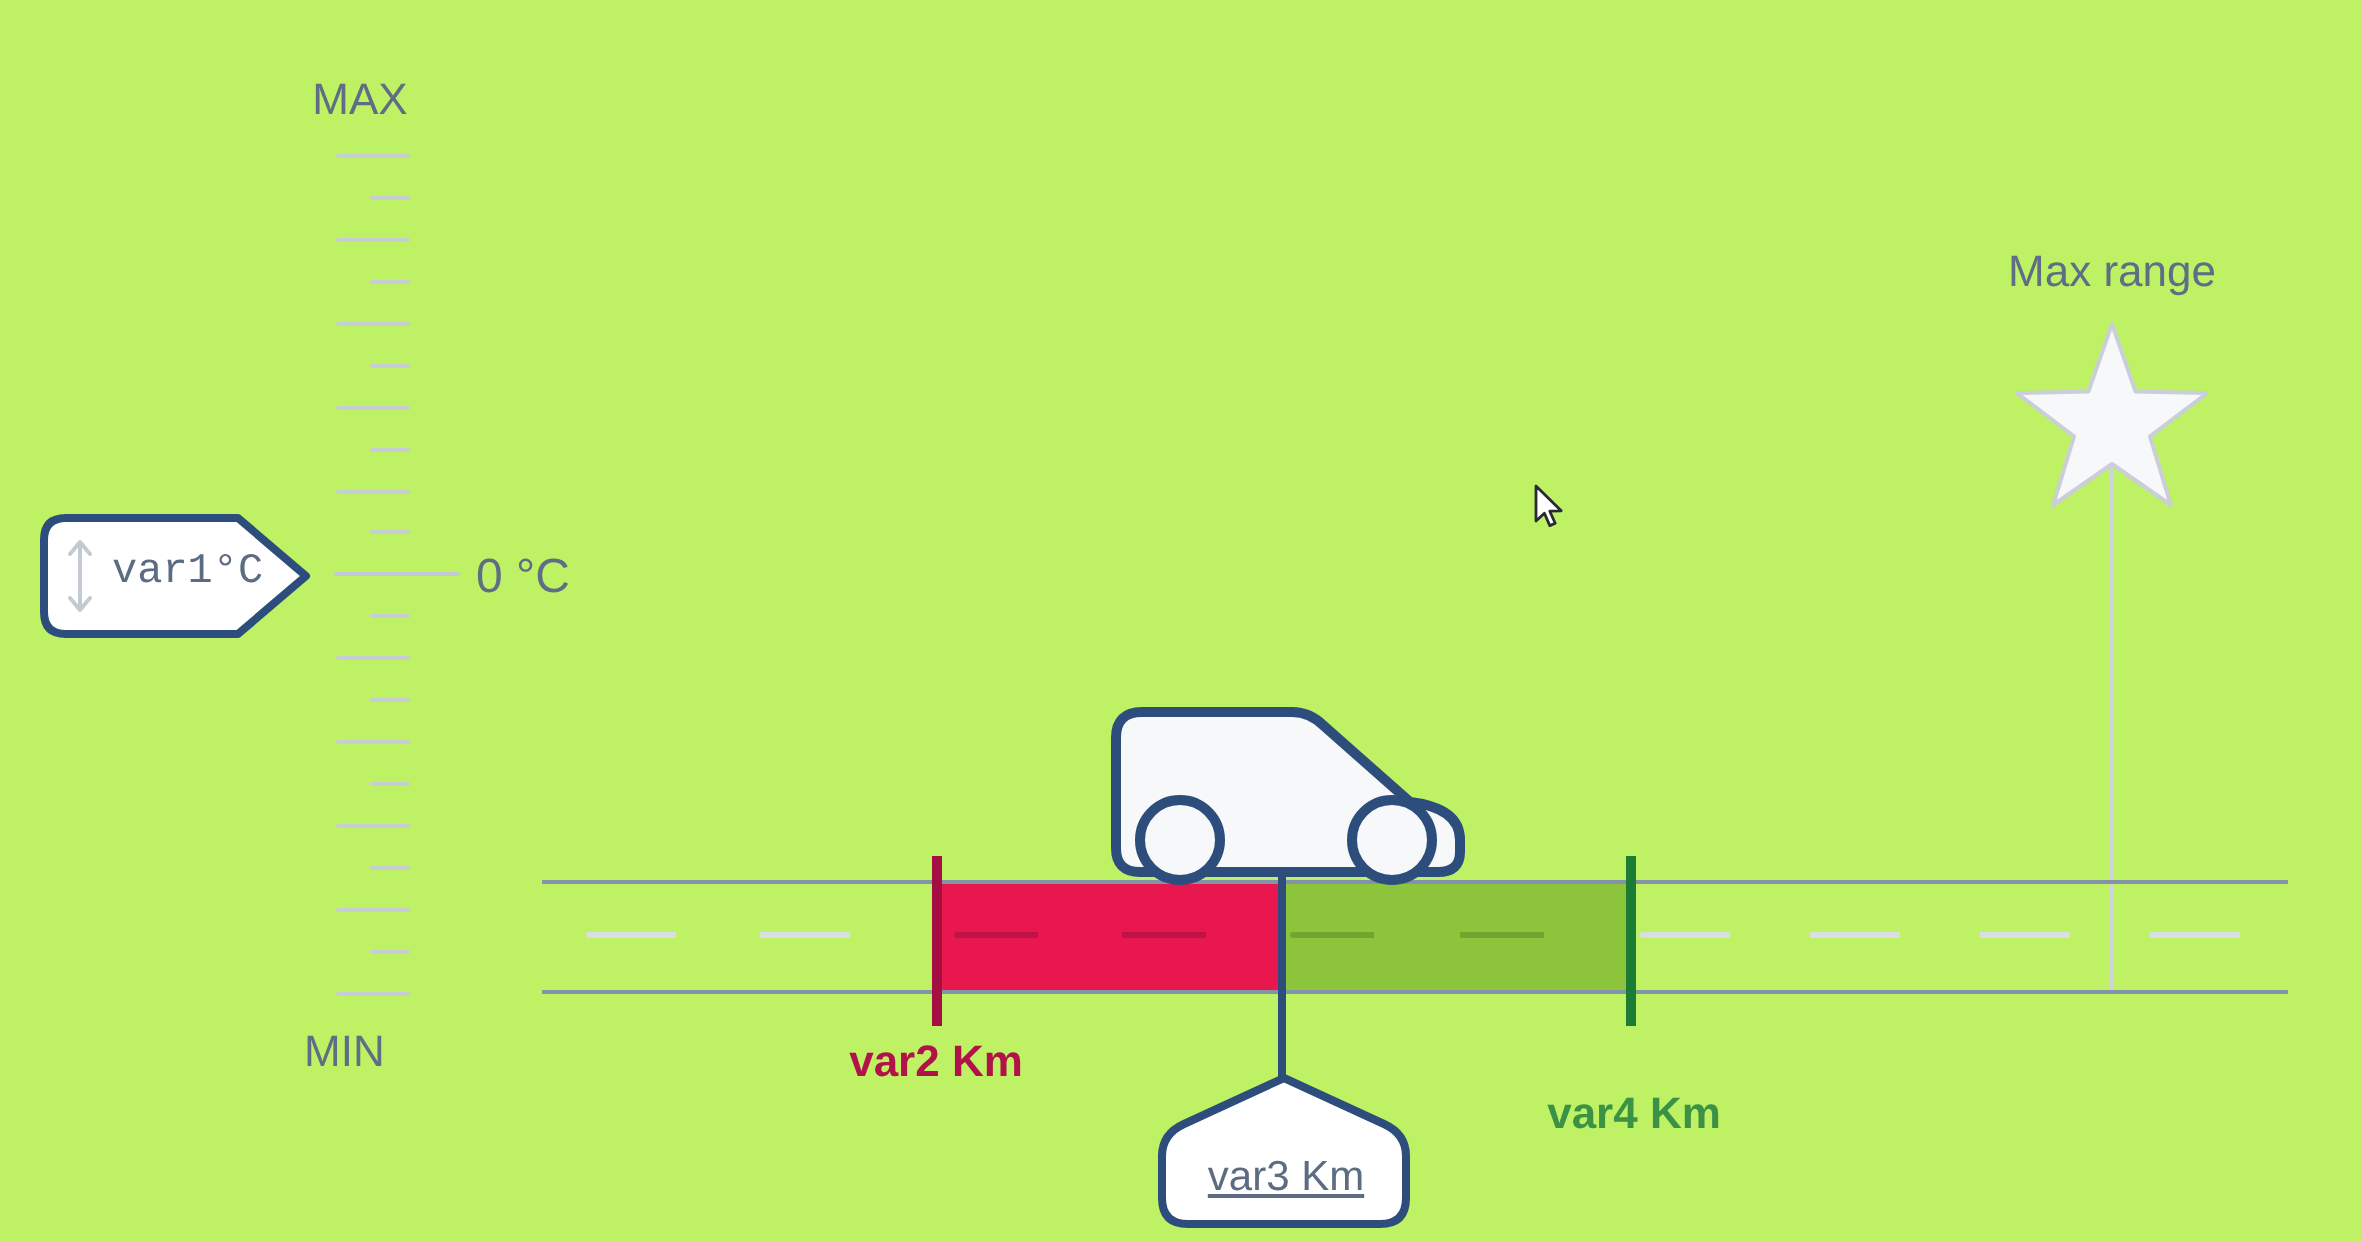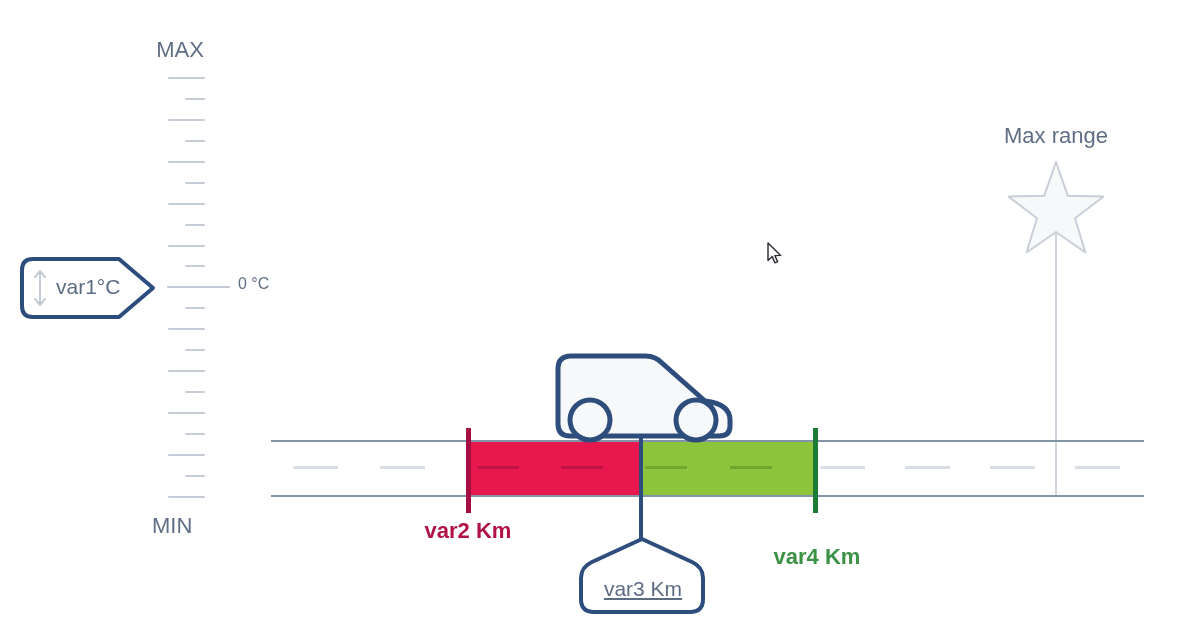--- a/index.html
+++ b/index.html
@@ -1,39 +1,39 @@
 <!DOCTYPE html>
 <html><head>
 <meta charset="utf-8">
 <style>
   html,body{margin:0;padding:0;background:#e9ebef;}
   #stage{
     position:relative;width:1181px;height:621px;overflow:hidden;
-    background:#ffffff;
+    background:#bef264;
     font-family:"Liberation Sans", sans-serif;
     color:#5c6c83;
   }
   .abs{position:absolute;}
 
   
   .scale-label{font-size:22px;color:#5f6e85;}
   #max-label{left:152px;top:37px;width:56px;text-align:center;}
   #min-label{left:152px;top:513px;width:56px;text-align:left;}
-  #zero-label{left:238px;top:275px;font-size:16px;}
+  #zero-label{left:238px;top:275px;font-size:24px;}
   #tick-rail{
     left:168px;top:77px;width:37px;height:421px;
     display:flex;flex-direction:column;justify-content:space-between;
     align-items:flex-end;
   }
   .tick{height:2px;width:37px;background:#c6cdd7;border-radius:1px;}
   .tick.short{width:20px;}
   .tick.zero{width:63px;margin-right:-25px;background:#c2c9d4;}
 
   
-  #var1-tag{left:18px;top:255px;width:140px;height:66px;cursor:pointer;}
+  #var1-tag{left:18px;top:255px;width:140px;height:66px;cursor:pointer;font-family:Liberation Mono, monospace;}
   #var1-tag svg{position:absolute;left:0;top:0;}
   #var1-label{
     position:absolute;left:38px;top:0;height:66px;line-height:64px;
     font-size:21px;color:#5c6c83;
   }
 
   
   .road-line{left:271px;width:873px;height:2px;background:#8494a8;}
   #road-line-top{top:440px;}
   #road-line-bottom{top:495px;}

